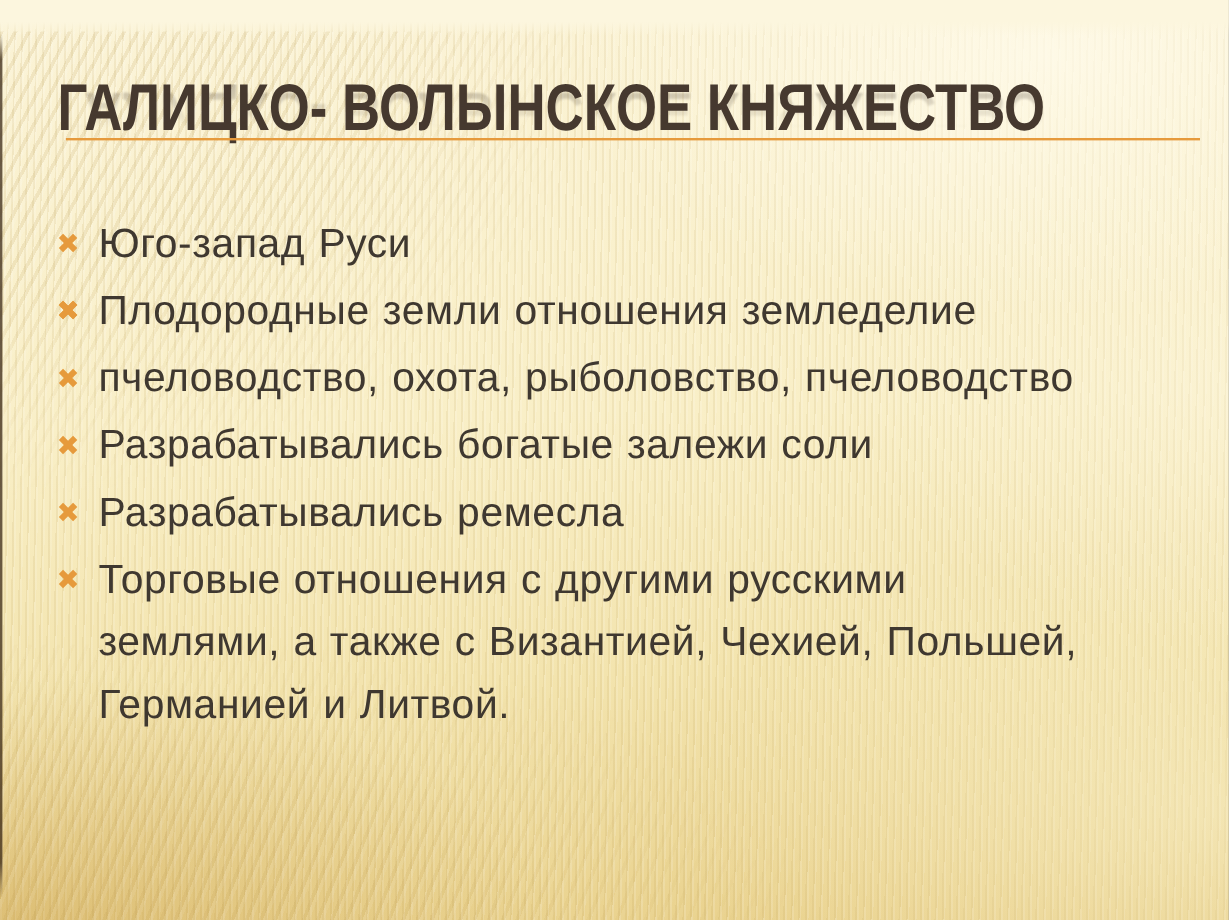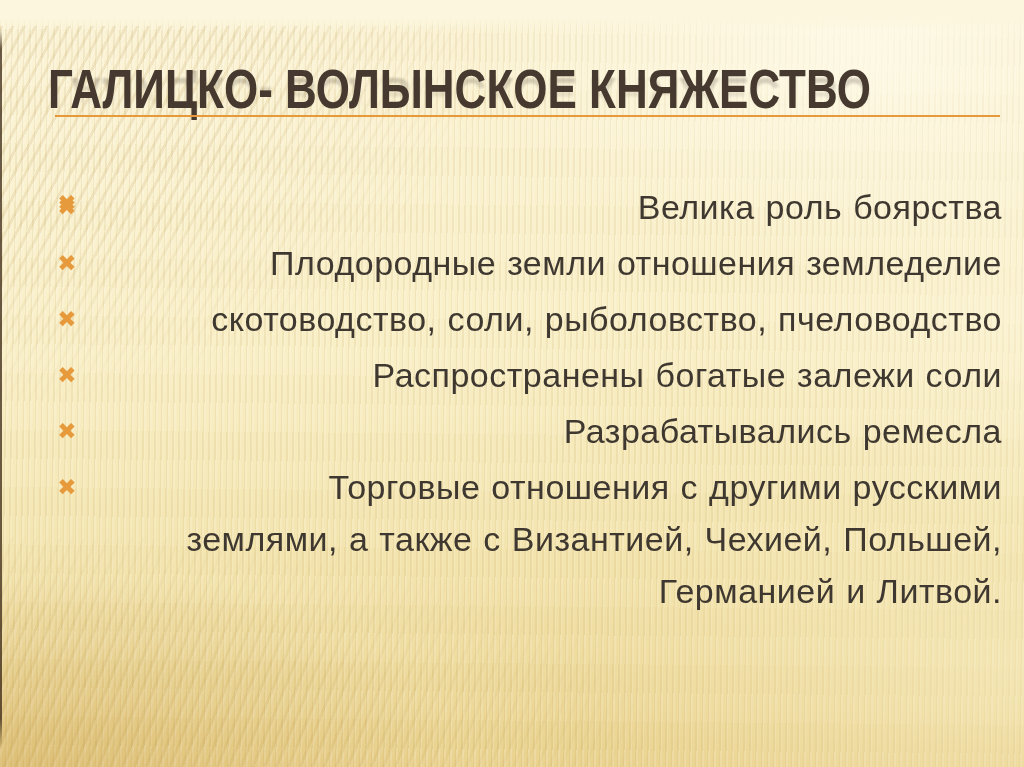--- a/index.html
+++ b/index.html
@@ -13,21 +13,20 @@
     background:
       radial-gradient(55% 40% at 85% 6%, rgba(255,251,235,.80), rgba(255,251,235,0) 70%),
       radial-gradient(60% 45% at 108% 42%, rgba(253,247,224,.55), rgba(253,247,224,0) 65%),
       radial-gradient(75% 50% at 100% 88%, rgba(250,242,205,.50), rgba(250,242,205,0) 60%),
       radial-gradient(70% 45% at 0% 102%, rgba(196,152,66,.38), rgba(196,152,66,0) 65%),
       repeating-linear-gradient(91deg,
         rgba(166,130,54,.10) 0 1.5px,
         rgba(255,255,255,.14) 1.5px 3px,
         rgba(166,130,54,0) 3px 6px),
       linear-gradient(178deg, #FBF3D6 0%, #F9EFC7 45%, #F3E4AE 72%, #E9D18C 100%);
-    text-align: right;
   }
   
   .diag-texture{
     position:absolute;left:0;top:26px;width:50%;height:52%;
     background:repeating-linear-gradient(118deg,
       rgba(176,140,62,.13) 0 3px,
       rgba(255,255,255,.10) 3px 6px,
       rgba(176,140,62,0) 6px 10px);
     -webkit-mask-image:radial-gradient(125% 125% at 0% 0%, #000 40%, transparent 78%);
     mask-image:radial-gradient(125% 125% at 0% 0%, #000 40%, transparent 78%);
@@ -114,36 +113,36 @@
 
   <div class="title-wrap">
     <h1 class="slide-title">ГАЛИЦКО- ВОЛЫНСКОЕ КНЯЖЕСТВО</h1>
   </div>
   <h1 class="title-reflection" aria-hidden="true">ГАЛИЦКО- ВОЛЫНСКОЕ КНЯЖЕСТВО</h1>
   <div class="title-rule"></div>
 
   <ul class="bullets">
     <li>
       <span class="bullet-x">✖</span>
+      <span class="bullet-text">Юго-запад Руси</span>
     </li>
     <li>
       <span class="bullet-x">✖</span>
-      <span class="bullet-text">Велика роль боярства</span>
     </li>
     <li>
       <span class="bullet-x">✖</span>
       <span class="bullet-text">Плодородные земли отношения земледелие</span>
     </li>
     <li>
       <span class="bullet-x">✖</span>
-      <span class="bullet-text">скотоводство, соли, рыболовство, пчеловодство</span>
+      <span class="bullet-text">пчеловодство, охота, рыболовство, пчеловодство</span>
     </li>
     <li>
       <span class="bullet-x">✖</span>
-      <span class="bullet-text">Распространены богатые залежи соли</span>
+      <span class="bullet-text">Разрабатывались богатые залежи соли</span>
     </li>
     <li>
       <span class="bullet-x">✖</span>
       <span class="bullet-text">Разрабатывались ремесла</span>
     </li>
     <li>
       <span class="bullet-x">✖</span>
       <span class="bullet-text">Торговые отношения с другими русскими
 землями, а также с Византией, Чехией, Польшей,
 Германией и Литвой.</span>

